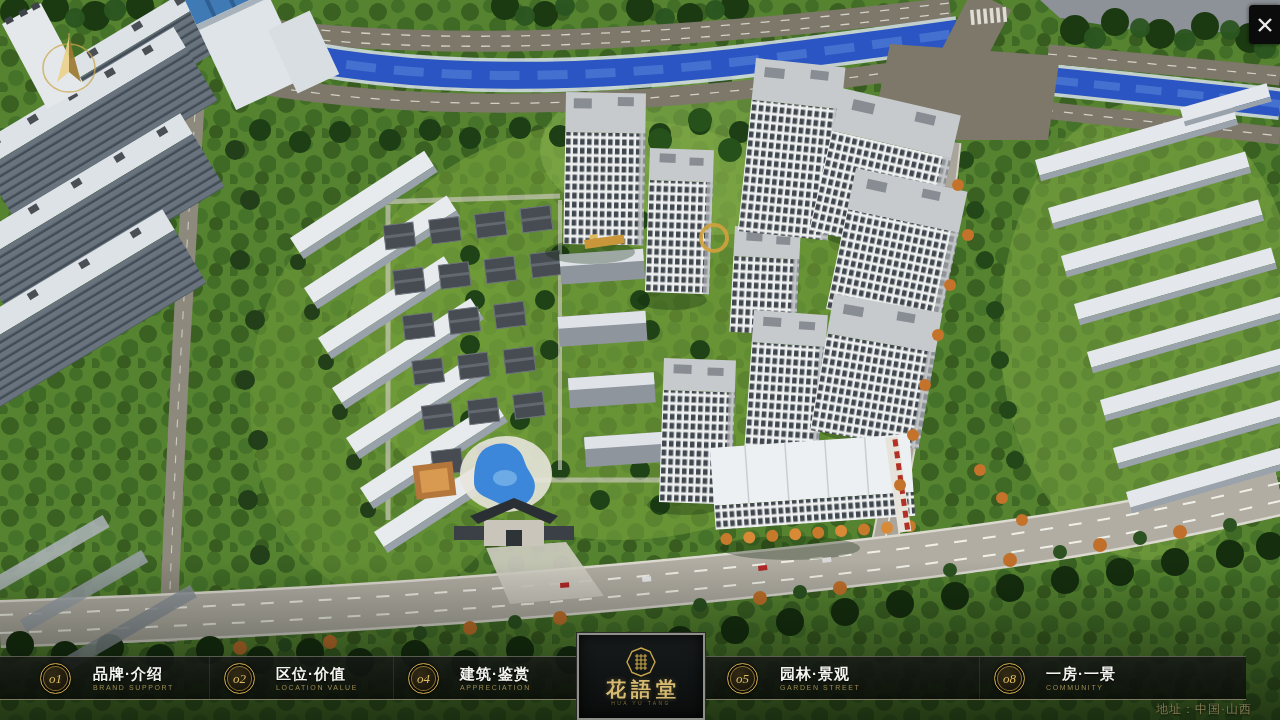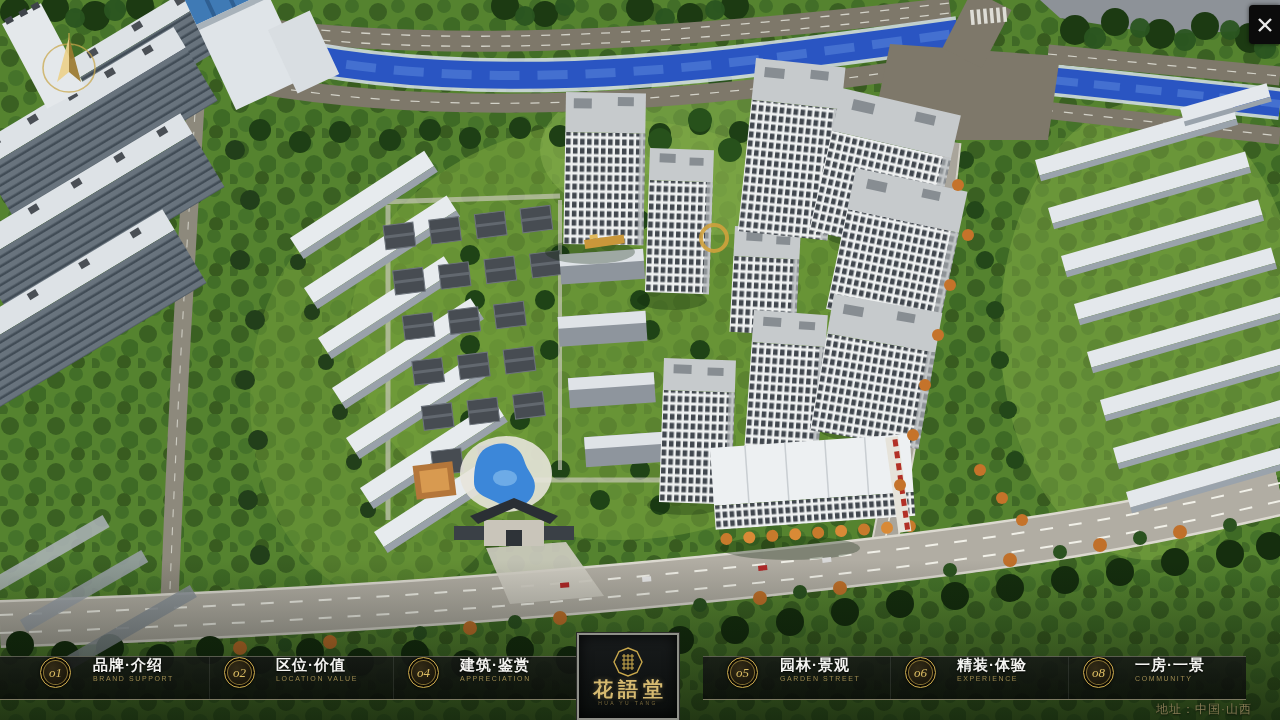--- a/index.html
+++ b/index.html
@@ -16,34 +16,34 @@
              z-index:6;box-shadow:0 0 4px rgba(0,0,0,.6);}
   .close-btn svg{display:block;}
   
   .navbar{position:absolute;left:0;top:656px;width:1280px;height:44px;display:flex;z-index:4;}
   .nav-group{height:44px;display:flex;align-items:stretch;box-sizing:border-box;
              background:linear-gradient(180deg,rgba(22,25,22,.88),rgba(8,10,8,.82));
              border-top:1px solid rgba(195,195,172,.42);
              border-bottom:1px solid rgba(222,212,170,.5);}
   .nav-group.left{width:577px;padding-left:26px;}
   .nav-group.right{width:543px;margin-left:126px;padding-left:10px;}
-  .nav-item{flex:1;display:flex;gap:9px;padding-left:14px;cursor:pointer;}
+  .nav-item{flex:1;display:flex;align-items:center;gap:9px;padding-left:14px;cursor:pointer;}
   .nav-item + .nav-item{border-left:1px solid rgba(255,255,255,.09);gap:8px;}
   .badge{width:29px;height:29px;border-radius:50%;flex:0 0 29px;
          border:1px solid #c9a84c;background:radial-gradient(circle at 40% 35%,#332b16,#0d0b05);
          box-shadow:inset 0 0 0 2px #0c0a04,inset 0 0 0 3px #8a7434,0 0 3px rgba(0,0,0,.8);
          display:flex;align-items:center;justify-content:center;}
   .badge span{font-family:"Liberation Serif","DejaVu Serif",serif;font-style:italic;
               font-size:13px;color:#dcbd63;line-height:1;}
   .nav-text{display:flex;flex-direction:column;line-height:1;margin-left:13px;}
   .nav-zh{font-size:15px;font-weight:bold;color:#f4f4f1;letter-spacing:1px;
           text-shadow:0 1px 2px rgba(0,0,0,.9);white-space:nowrap;}
   .nav-en{font-size:7px;color:#9d8a50;letter-spacing:1.6px;margin-top:3px;white-space:nowrap;}
   
-  .logo-box{position:absolute;left:577px;top:633px;width:102px;height:87px;box-sizing:border-box;
+  .logo-box{position:absolute;left:577px;top:633px;width:128px;height:87px;box-sizing:border-box;
             z-index:5;background:linear-gradient(180deg,#181b1c,#0a0d0c);
             border:2px solid #8f9089;box-shadow:0 0 0 1px #2a2b28,inset 0 0 14px rgba(0,0,0,.85);
             display:flex;flex-direction:column;align-items:center;justify-content:center;gap:2px;}
   .logo-title{font-family:"Liberation Serif","DejaVu Serif",serif;font-weight:bold;
               font-size:20px;letter-spacing:5px;padding-left:5px;color:#d6ba70;
               text-shadow:0 0 5px rgba(214,186,112,.35);line-height:1;}
   .logo-sub{font-size:5px;letter-spacing:2.4px;color:#7d6c3e;line-height:1;}
   
   .address{position:absolute;right:28px;top:701px;z-index:5;font-size:12px;color:#867b54;
            letter-spacing:1px;text-shadow:0 1px 2px rgba(0,0,0,.8);}
@@ -720,29 +720,20 @@
     <div class="nav-item">
       <div class="badge">
             <span>o5</span>
           </div>
       <div class="nav-text">
             <div class="nav-zh">园林·景观</div>
       <div class="nav-en">GARDEN STREET</div>
           </div>
     </div>
 
-    <div class="nav-item">
-      <div class="badge">
-            <span>o6</span>
-          </div>
-      <div class="nav-text">
-            <div class="nav-zh">精装·体验</div>
-      <div class="nav-en">EXPERIENCE</div>
-          </div>
-    </div>
 
 
     <div class="nav-item">
       <div class="badge">
             <span>o8</span>
           </div>
       <div class="nav-text">
             <div class="nav-zh">一房·一景</div>
       <div class="nav-en">COMMUNITY</div>
           </div>

